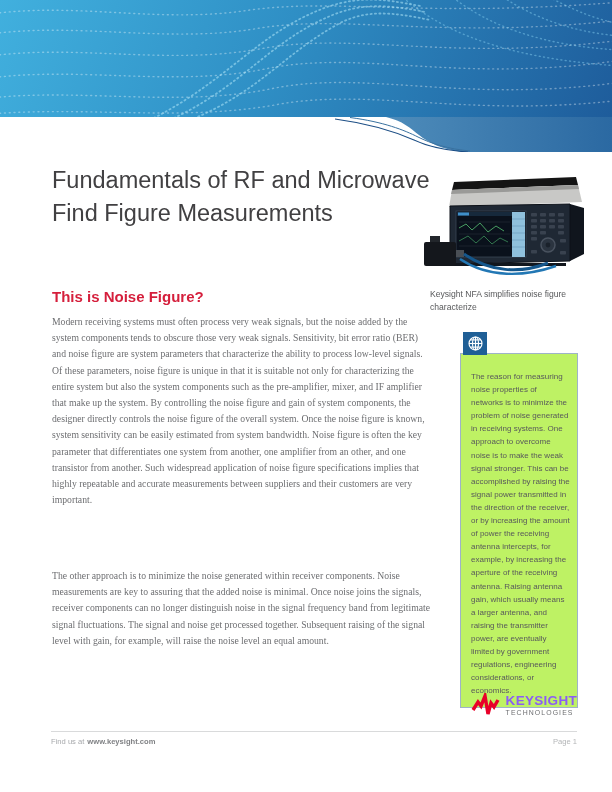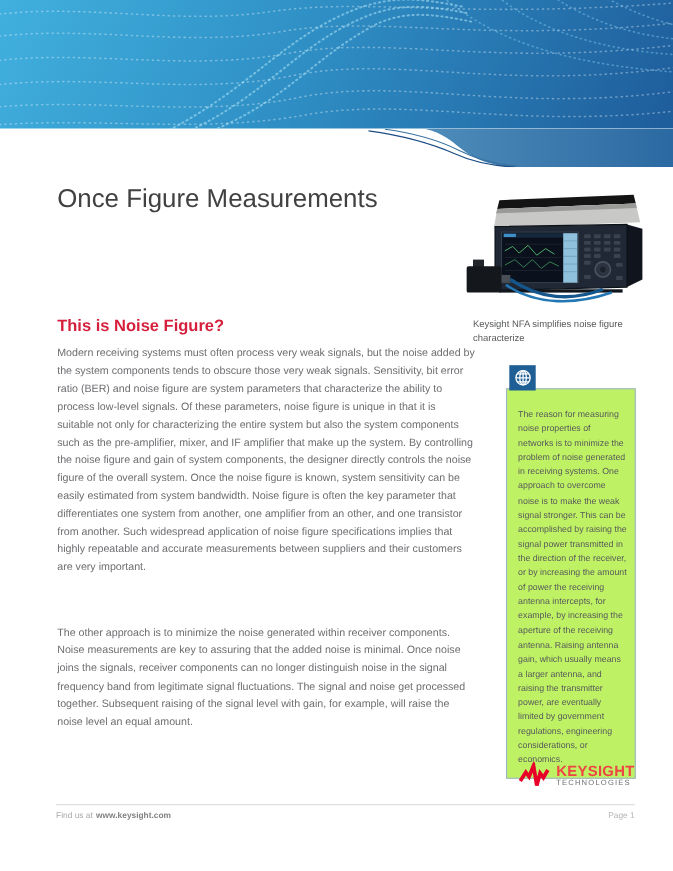--- a/index.html
+++ b/index.html
@@ -19,33 +19,33 @@
   .title{position:absolute;left:52px;top:164px;margin:0;font-size:23.5px;line-height:32.5px;
     font-weight:400;color:#414042;}
   .title span{display:block;}
   
   .photo{position:absolute;left:424px;top:166px;width:178px;height:114px;margin:0;}
   .caption{position:absolute;left:430px;top:288px;width:152px;margin:0;
     font-size:8.6px;line-height:13px;color:#58595b;}
   
   .heading{position:absolute;left:52px;top:288px;margin:0;font-size:15px;font-weight:700;color:#d51f3c;}
   .body-par{position:absolute;left:52px;width:380px;margin:0;
-    font-size:9.7px;line-height:16.2px;color:#6d6e71;}
+    font-size:9.7px;line-height:16.2px;color:#6d6e71;font-family:Liberation Serif, serif;}
   .p1{top:314px;}
   .p2{top:568px;}
   
   .globe{position:absolute;left:463px;top:332px;width:24px;height:23px;background:#1f5f96;
     display:flex;align-items:center;justify-content:center;z-index:2;}
   .sidebox{position:absolute;left:460px;top:353px;width:118px;min-height:316px;
     border:1px solid #9fb3c8;box-sizing:border-box;padding:16px 6px 10px 10px;background:#bef264;}
   .sidebox p{margin:0;font-size:8px;line-height:13.1px;color:#58595b;}
   
   .logo{position:absolute;top:693px;right:35px;display:flex;align-items:center;}
   .logo-text{margin-left:5px;}
-  .logo-name{font-size:13.5px;font-weight:700;color:#ef4444;letter-spacing:0.3px;line-height:14px;}
+  .logo-name{font-size:13.5px;font-weight:700;color:#8b5cf6;letter-spacing:0.3px;line-height:14px;}
   .logo-sub{font-size:6.9px;color:#6d6e71;letter-spacing:1.1px;line-height:9px;}
   .footrule{position:absolute;left:51px;top:731px;width:526px;height:1px;background:#d9dadb;}
   .findus{position:absolute;left:51px;top:737px;font-size:7.6px;color:#a7a9ac;}
   .findus .site{color:#808285;font-weight:700;margin-left:3px;text-decoration:none;cursor:pointer;}
   .pagenum{position:absolute;top:737px;right:35px;font-size:7.6px;color:#b4b6b8;}
 </style>
 </head>
 <body>
 
 <div class="page">
@@ -85,21 +85,22 @@
         </linearGradient>
       </defs>
       <path d="M386,0 C403,4 410,11 419,18 C429,26 441,32 463,35 L612,35 L612,0 Z" fill="url(#stripGrad)"></path>
       <path d="M335,2 C372,7 398,16 414,23 C429,30 446,33.5 468,35" fill="none" stroke="#1c4e85" stroke-width="1.1"></path>
       <path d="M350,0.5 C384,5 404,13 418,20 C431,26.5 448,32 470,34" fill="none" stroke="#39719f" stroke-width="1"></path>
     </svg>
     <span class="strip-label">APPLICATION NOTE</span>
   </div>
 
   <h1 class="title">
-    <span>Once Figure Measurements</span>
+    <span>Fundamentals of RF and Microwave</span>
+    <span>Find Figure Measurements</span>
   </h1>
 
   <figure class="photo">
     <svg width="178" height="114" viewBox="0 0 178 114">
 
       <polygon points="30,16 152,11 154,19 28,24" fill="#141414"></polygon>
       <polygon points="28,24 154,19 158,36 25,41" fill="#c8c8c6"></polygon>
       <polygon points="28,24 154,19 155,23 27,28" fill="#9a9a98"></polygon>
 
       <polygon points="146,38 160,42 160,88 146,95" fill="#10151d"></polygon>

